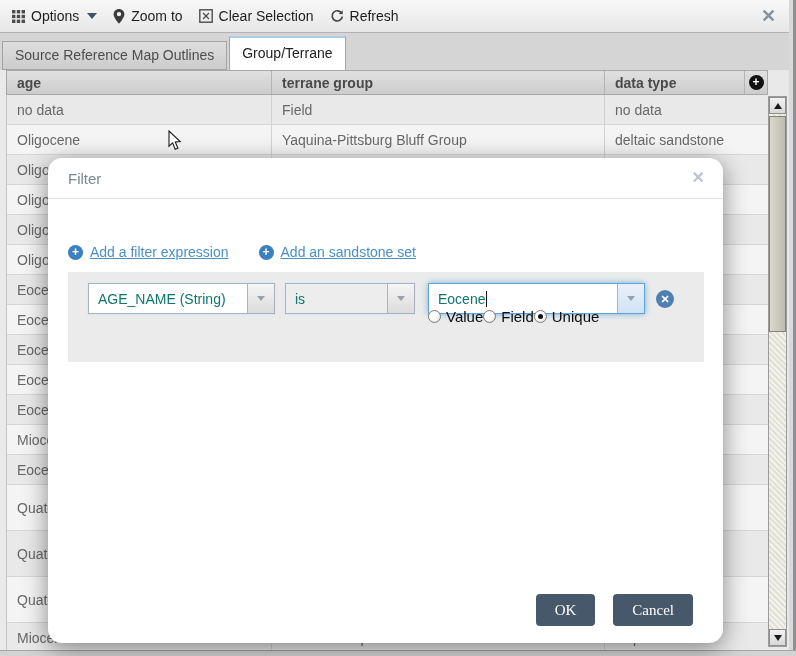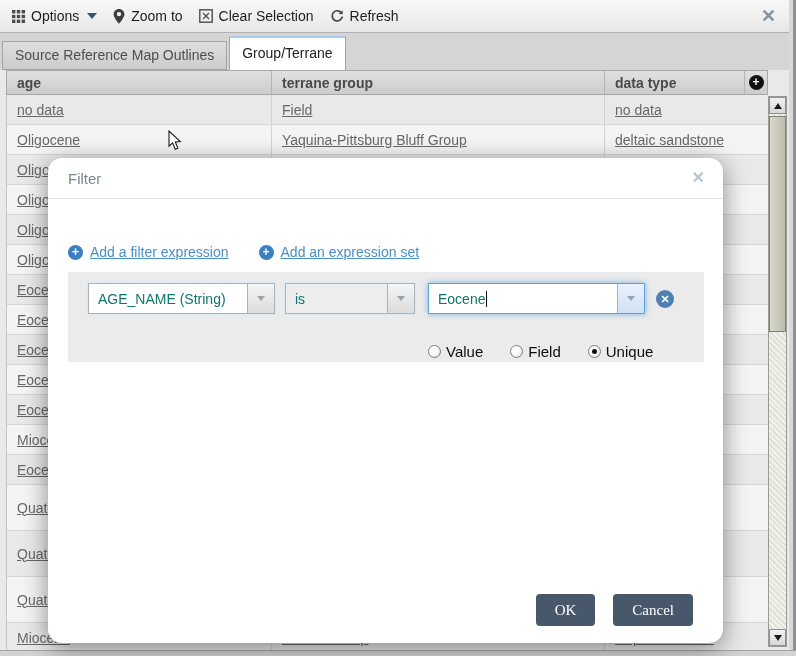--- a/index.html
+++ b/index.html
@@ -46,21 +46,21 @@
   .tbody {
     position:absolute; top:95px; left:6px; width:762px; bottom:6px;
     overflow:hidden; background:#efefef; border-left:1px solid #c4c4c4;
   }
   .trow { display:flex; height:30px; border-bottom:1px solid #d6d6d6;
           font-size:14px; color:#686868; }
   .trow:nth-child(odd)  { background:#e9e9e9; }
   .trow:nth-child(even) { background:#f4f4f4; }
   .trow.tall { height:46px; }
   .cell { display:flex; align-items:center; padding-left:10px; overflow:hidden;
-          white-space:nowrap; border-right:1px solid #d2d2d2;text-decoration:underline; }
+          white-space:nowrap; border-right:1px solid #d2d2d2; }
   .cell.c0 { width:265px; } .cell.c1 { width:333px; } .cell.c2 { width:163px; border-right:none; }
   
   .scrollbar { position:absolute; top:96px; right:9px; width:19px; bottom:9px;
     border:1px solid #9a9a9a;
     background:repeating-linear-gradient(45deg,#f2f1ea 0 2px,#e2e1d8 2px 4px); }
   .sb-btn { position:absolute; left:0; right:0; height:17px;
     background:linear-gradient(#f2f2f2,#d8d8d8); border:1px solid #8f8f8f;
     display:flex; align-items:center; justify-content:center; }
   .sb-btn.up { top:0; } .sb-btn.down { bottom:0; }
   .tri-up { width:0;height:0;border-left:4px solid transparent;border-right:4px solid transparent;border-bottom:6px solid #1a1a1a;}
@@ -97,21 +97,21 @@
   .combo.field .combo-text { flex:1; }
   .combo.operator { width:130px; margin-right:13px; }
   .combo.operator .combo-text { flex:1; background:#ededed; }
   .combo.value    { width:217px; margin-right:11px; border:1px solid #5fa3da;
     box-shadow:0 0 6px rgba(88,160,220,.8); }
   .combo.value .combo-text { flex:1; background:#fff; }
   .combo.value .combo-btn { border-left:1px solid #8fb8dd; background:linear-gradient(#e9f1fb,#cfe2f5); }
   .text-caret { width:1px; height:16px; background:#111; margin-left:1px; }
   .del-btn { width:18px; height:18px; border-radius:50%; background:#4e80b4; color:#fff;
     font-size:11px; font-weight:bold; line-height:18px; text-align:center; }
-  .radio-row { position:absolute; top:71px; left:360px; display:flex; gap:27px; align-items:center; }
+  .radio-row { position:absolute; top:36px; left:360px; display:flex; gap:0; align-items:center; }
   .radio-item { display:inline-flex; align-items:center; gap:5px; font-size:15px; color:#0d0d0d; }
   .rbtn { width:13px; height:13px; border-radius:50%; border:1px solid #7d7d7d;
     background:radial-gradient(circle at 35% 35%, #ffffff 40%, #d4d4d4); position:relative; flex:none;}
   .radio-item.checked .rbtn::after { content:""; position:absolute; left:3px; top:3px;
     width:5px; height:5px; border-radius:50%; background:#111; }
   .modal-buttons { position:absolute; bottom:17px; right:30px; display:flex; gap:18px; }
   .btn { background:#47586a; color:#fff; font-size:15px; border:none; border-radius:4px;
     height:32px; padding:0 19px; font-family:Liberation Serif, serif; }
   
   .mouse-cursor { position:absolute; left:168px; top:130px; z-index:30; }
@@ -291,21 +291,21 @@
     <div class="modal-close">✕</div>
     <div class="modal-divider"></div>
 
     <div class="links-row">
       <span class="add-link">
         <span class="blue-plus">+</span>
         <a>Add a filter expression</a>
       </span>
       <span class="add-link">
         <span class="blue-plus">+</span>
-        <a>Add an expression set</a>
+        <a>Add an sandstone set</a>
       </span>
     </div>
 
     <div class="expr-panel">
       <div class="expr-row">
         <span class="combo field">
           <span class="combo-text">AGE_NAME (String)</span>
           <span class="combo-btn">
               <span class="dd"></span>
             </span>

